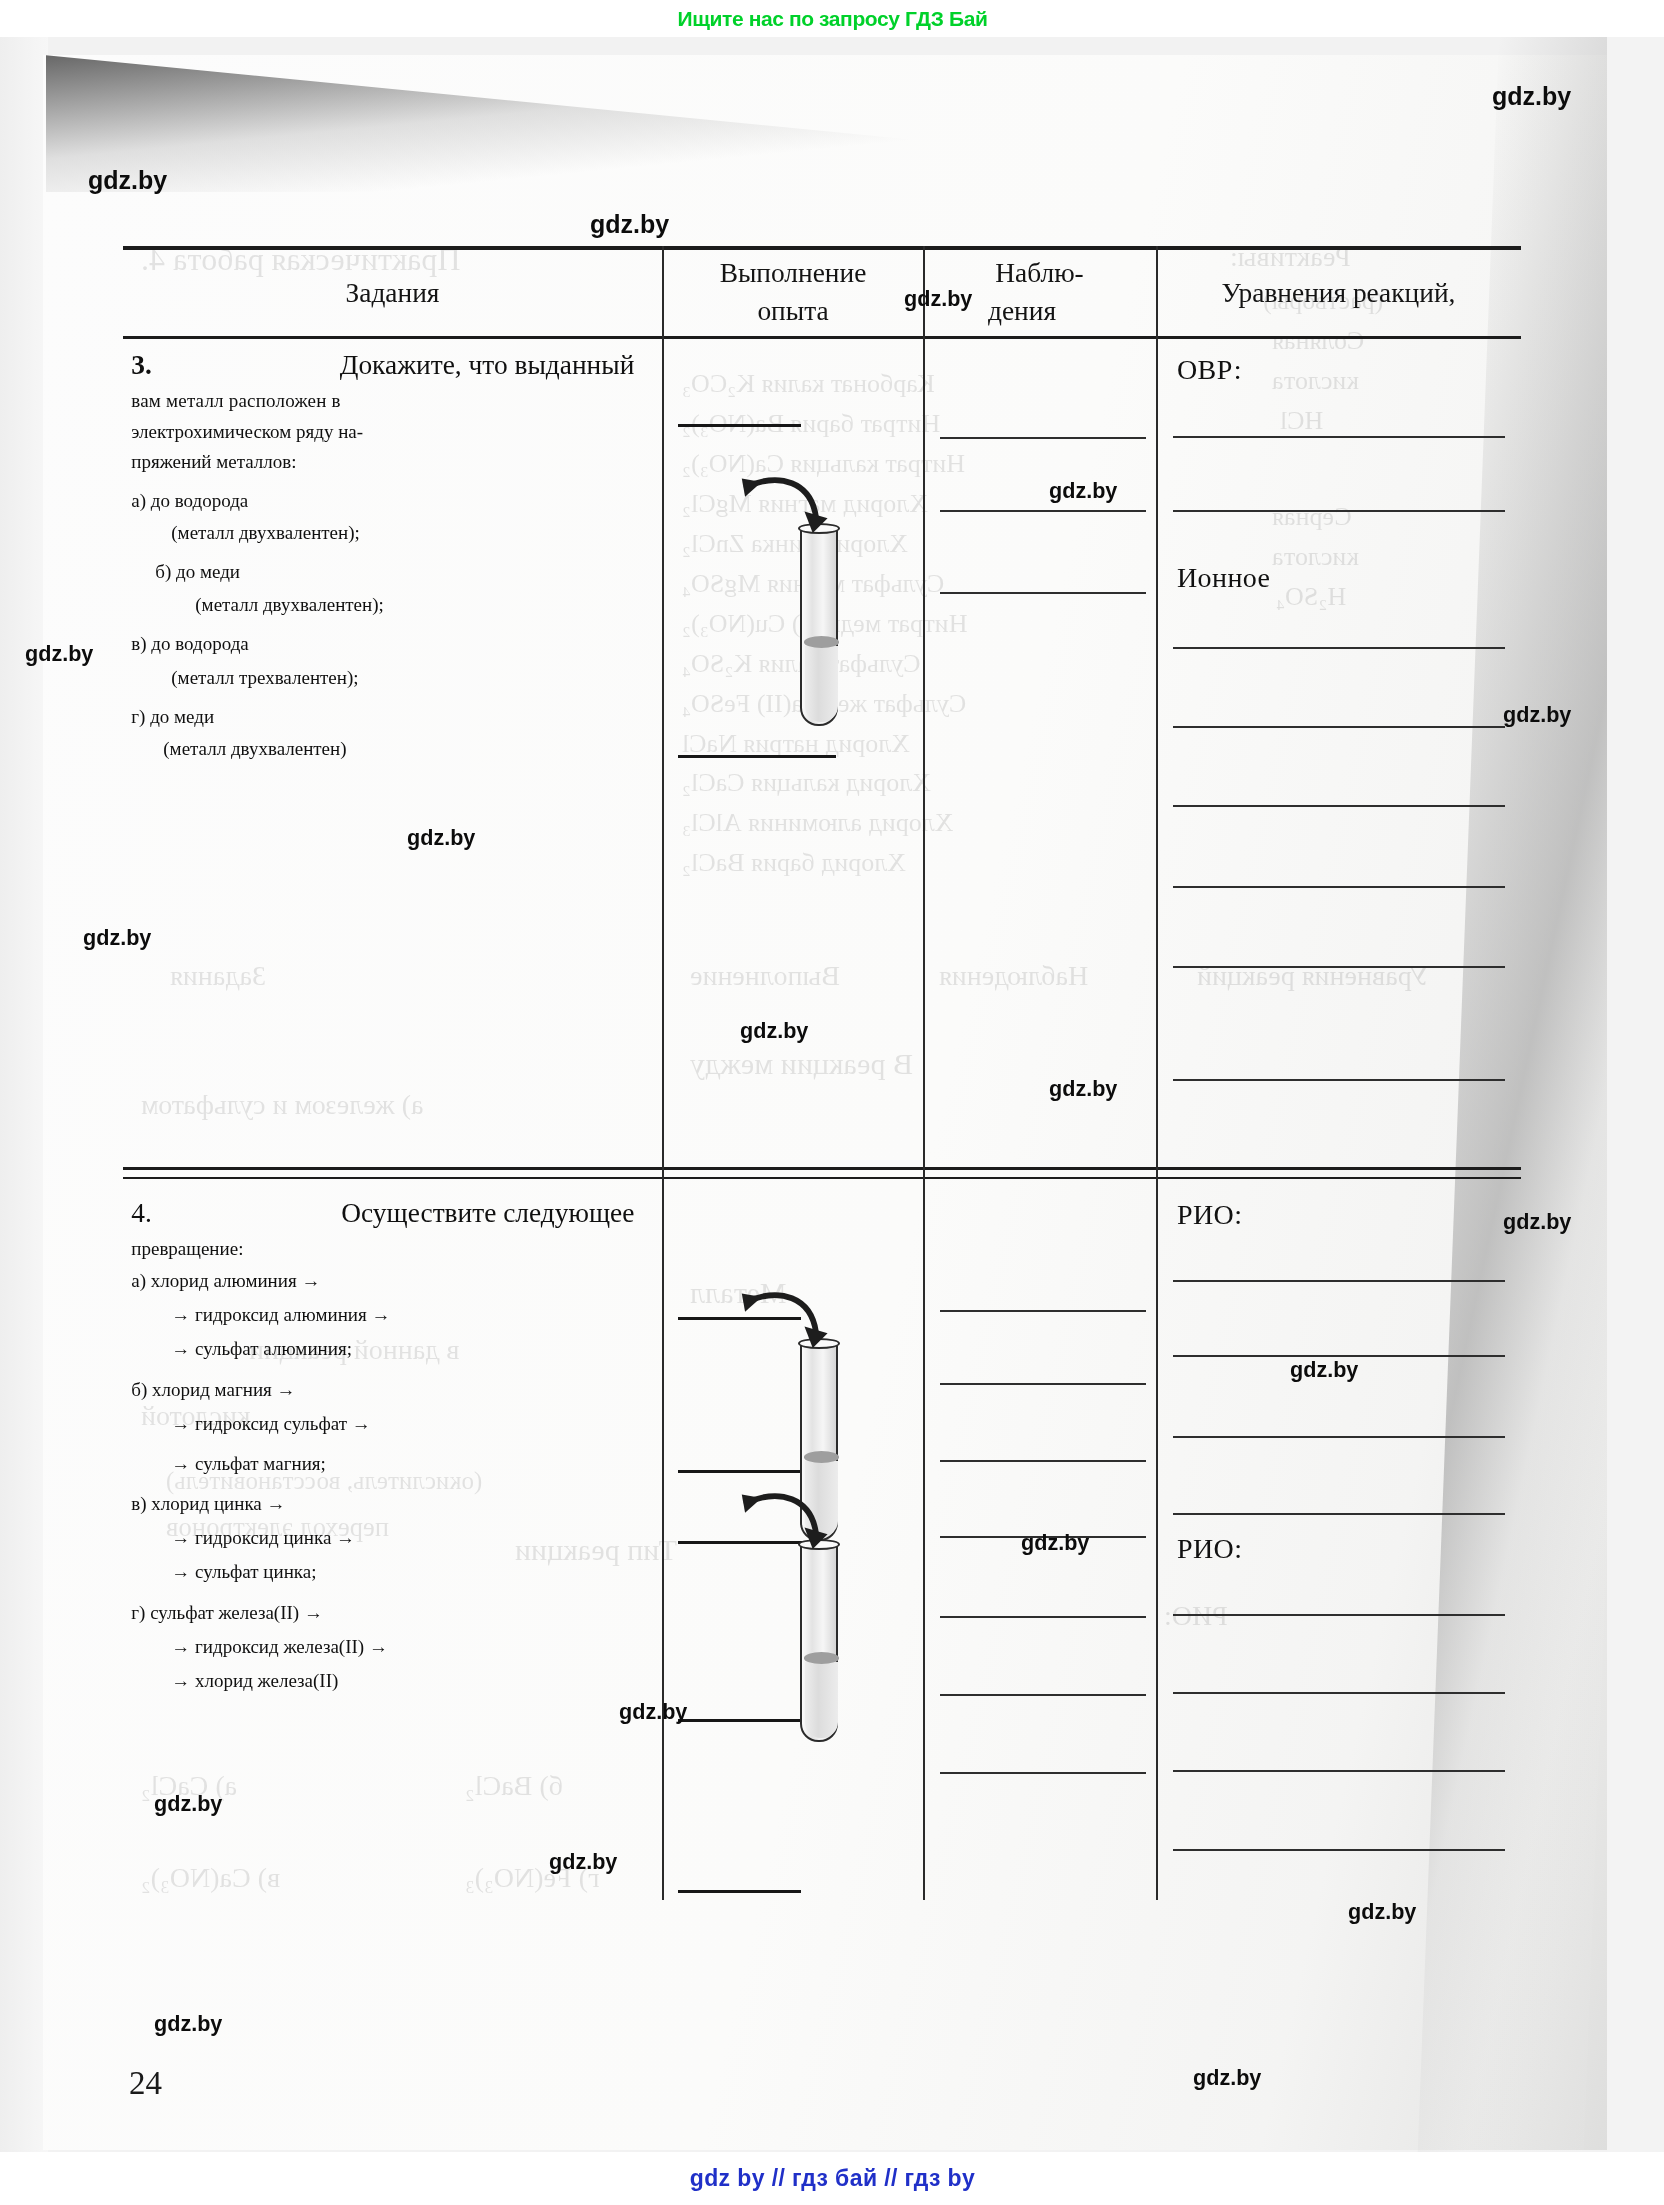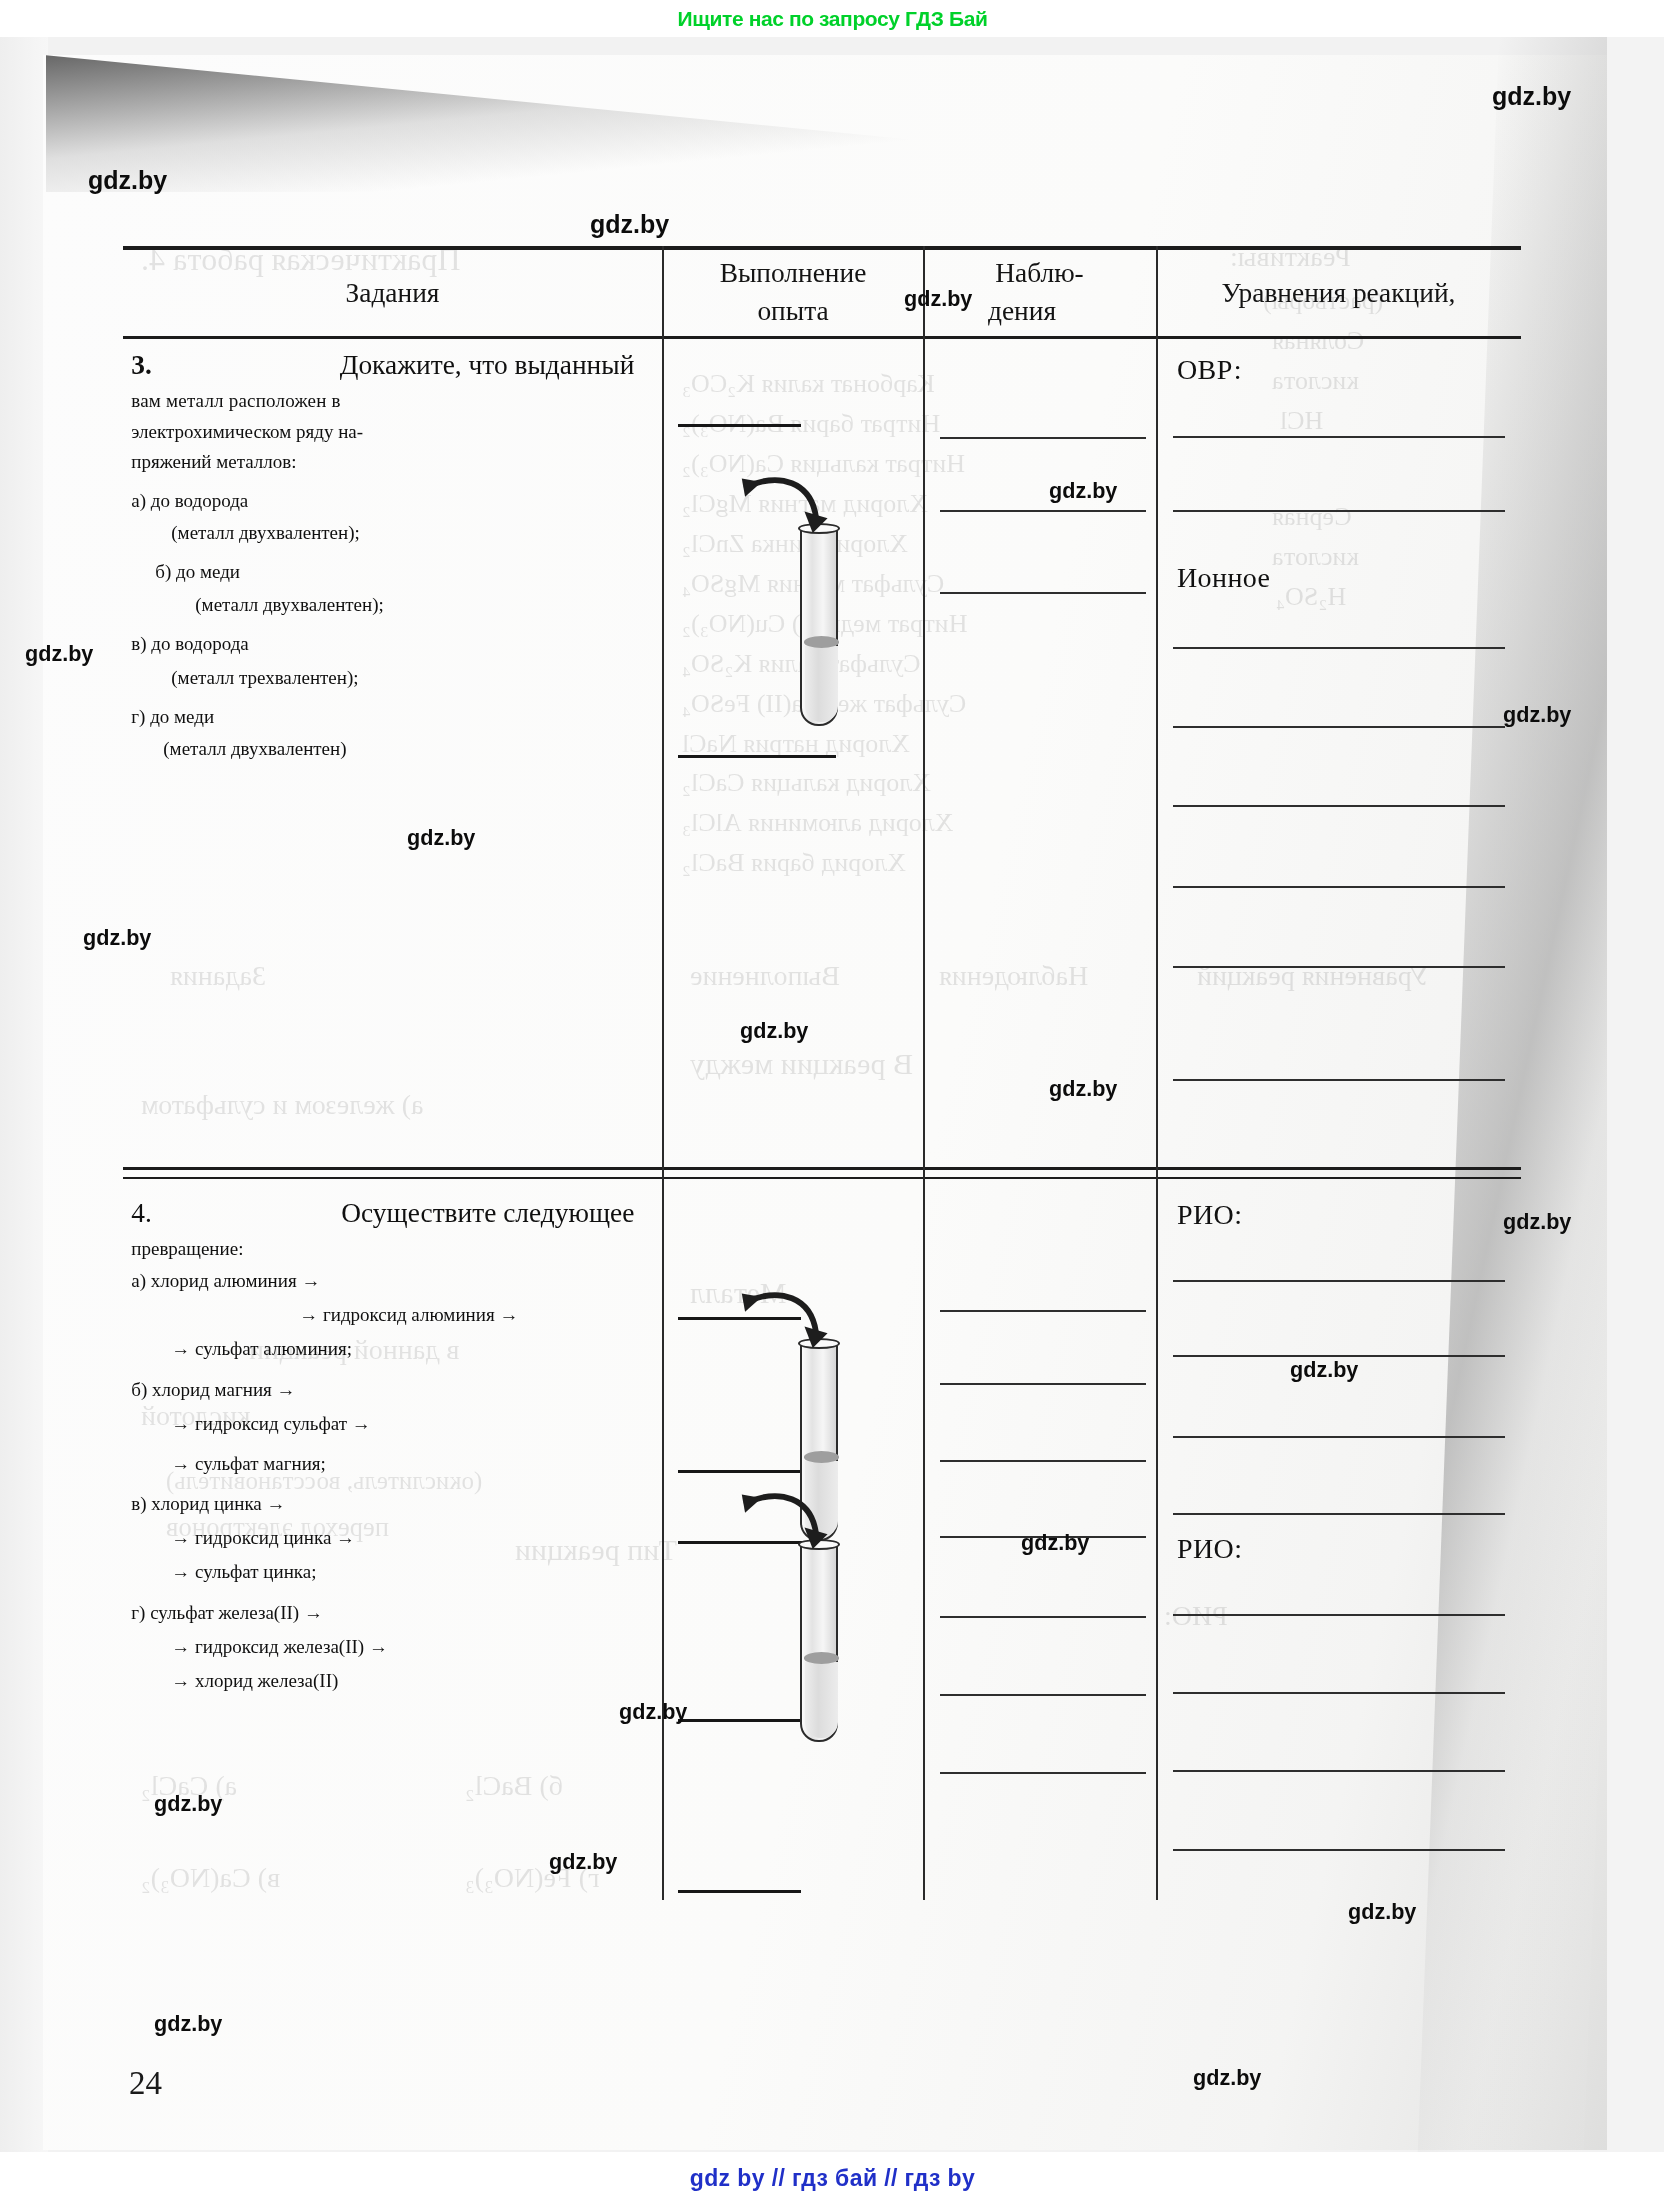--- a/index.html
+++ b/index.html
@@ -297,21 +297,21 @@
           <span>4.</span>
           <span>Осуществите           следующее</span>
         </div>
         <div class="task-line" style="margin-top:11.6px;">превращение:</div>
 
         <div style="margin-top:13px;">
           <div class="task-line">
             <span>а)</span>
             <span>хлорид алюминия →</span>
           </div>
-          <div class="task-line" style="margin-top:15px;padding-left:40px;text-align:center;">→ гидроксид алюминия →</div>
+          <div class="task-line" style="margin-top:15px;padding-left:40px;">→ гидроксид алюминия →</div>
           <div class="task-line" style="margin-top:15px;padding-left:40px;">→ сульфат алюминия;</div>
         </div>
 
         <div style="margin-top:21.6px;">
           <div class="task-line">
             <span>б)</span>
             <span>хлорид магния →</span>
           </div>
           <div class="task-line" style="margin-top:15px;padding-left:40px;">→ гидроксид сульфат →</div>
           <div class="task-line" style="margin-top:21px;padding-left:40px;">→ сульфат магния;</div>

